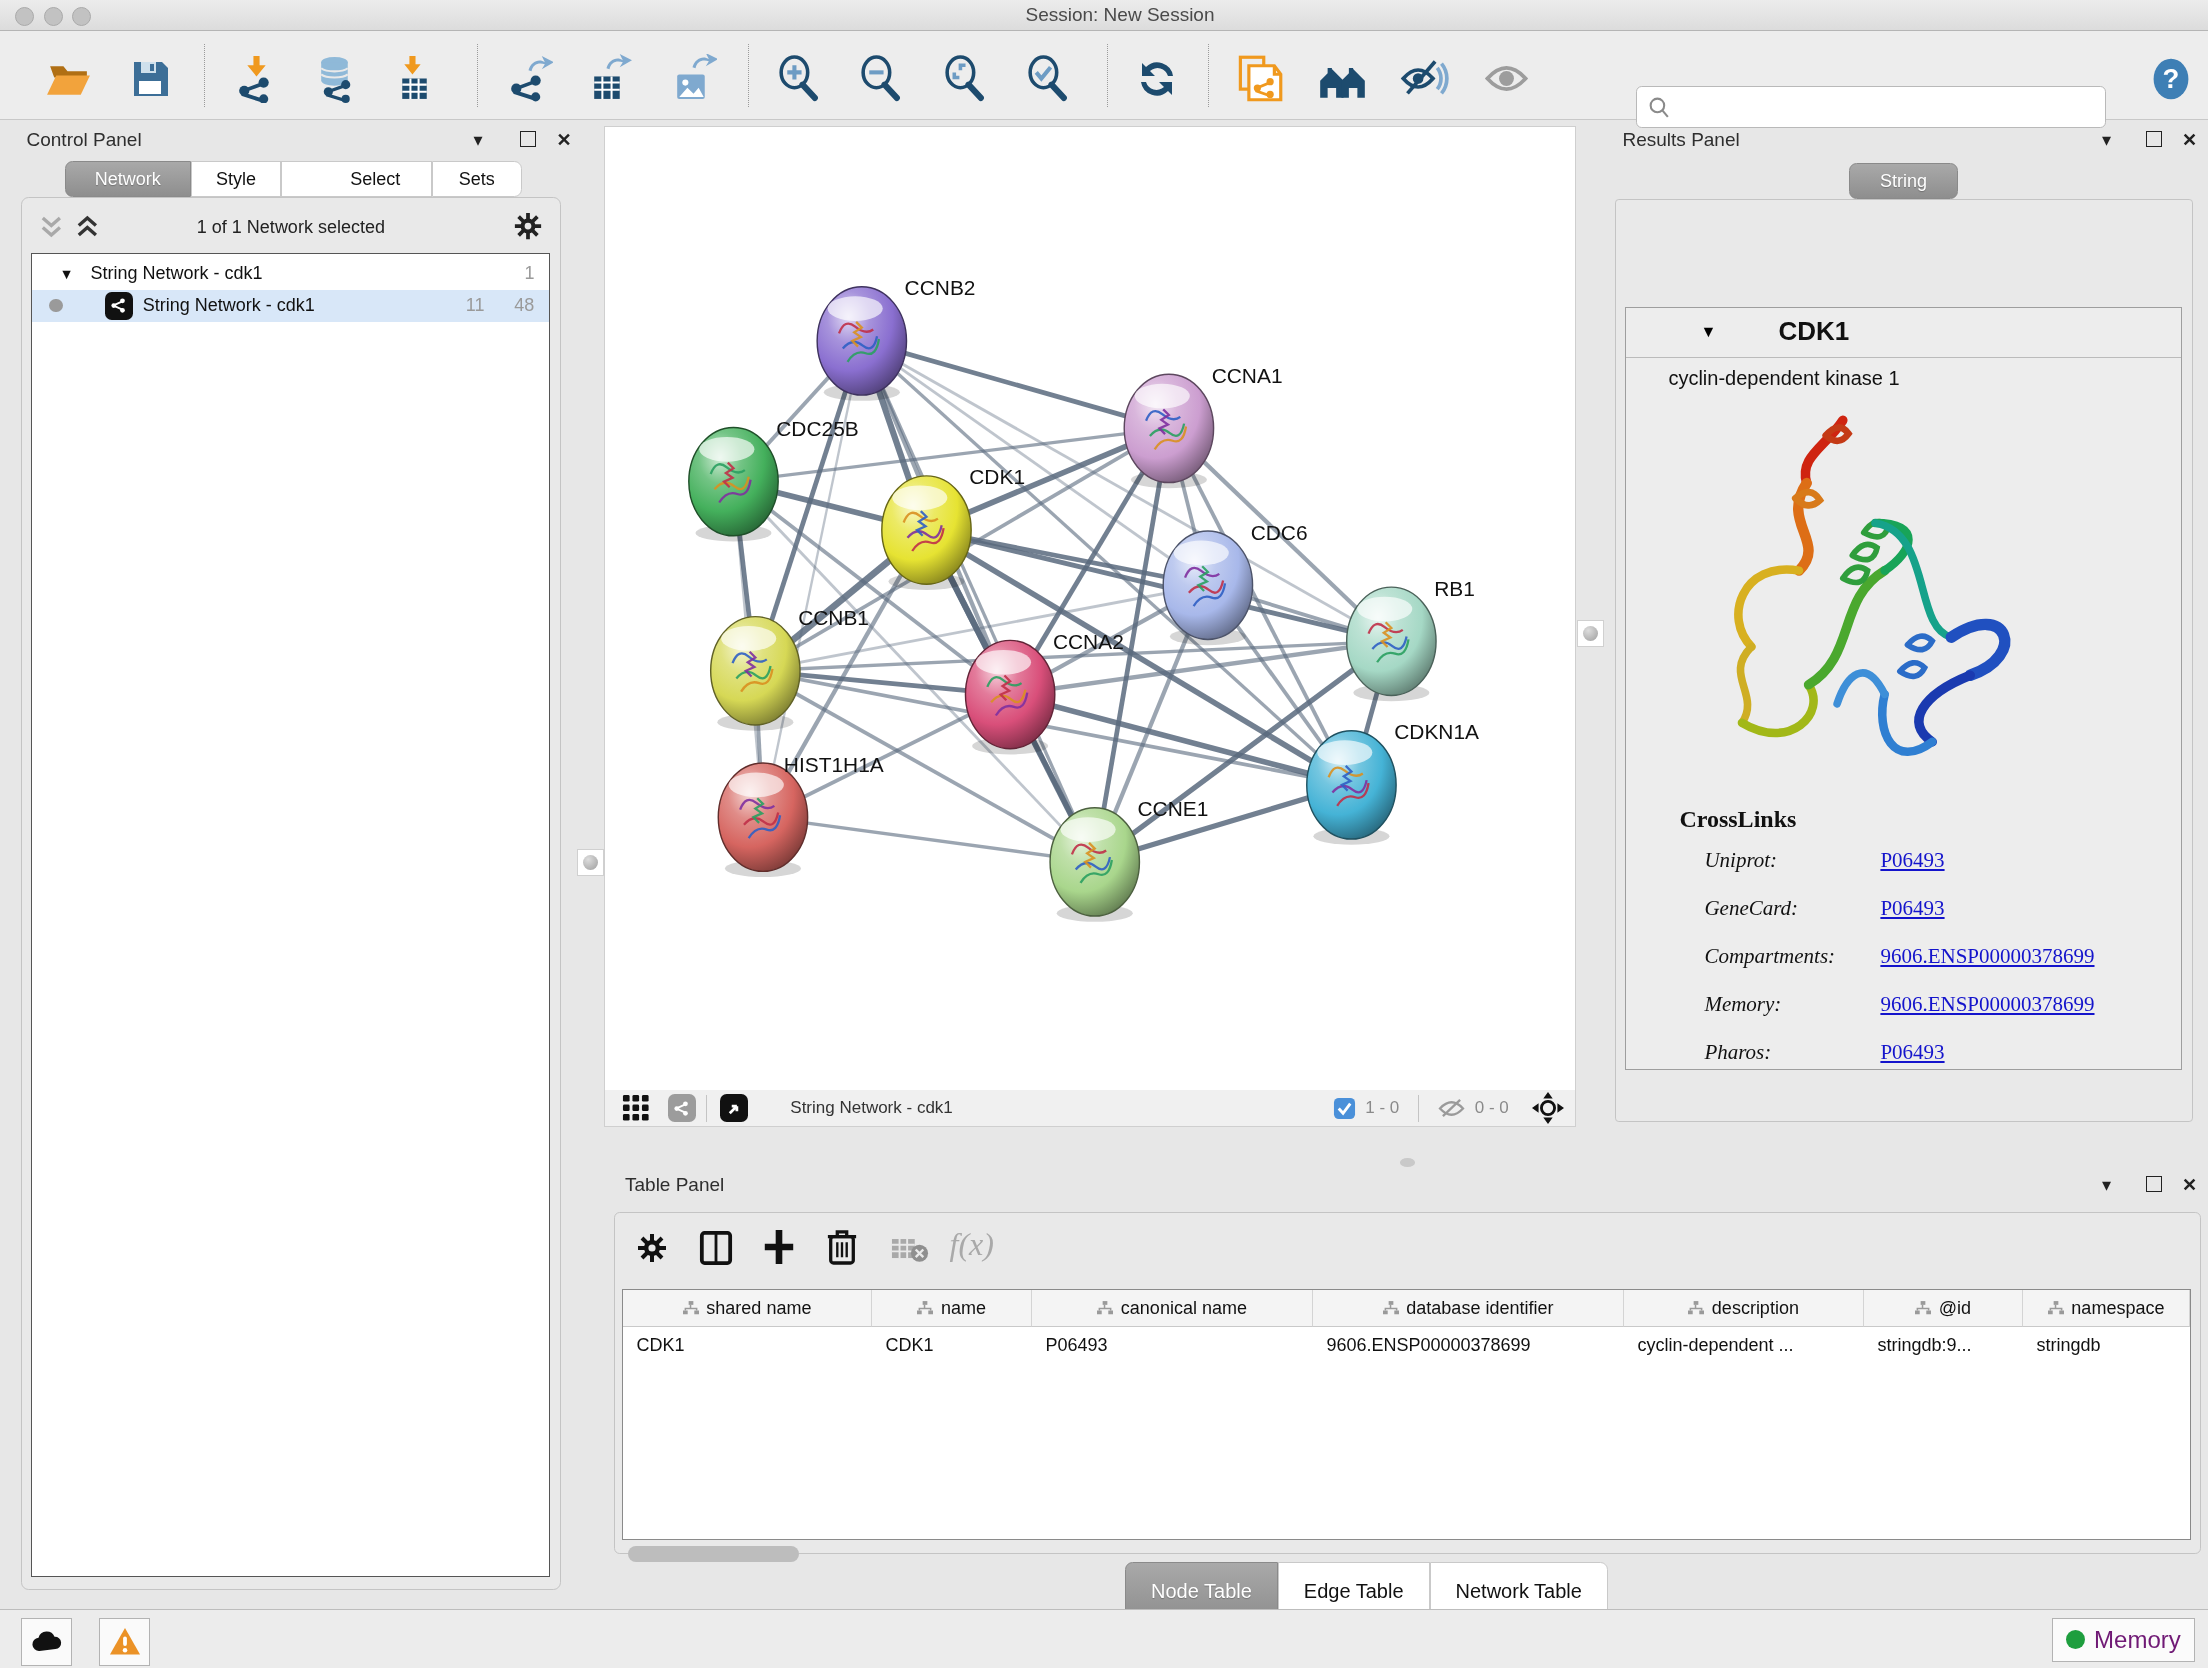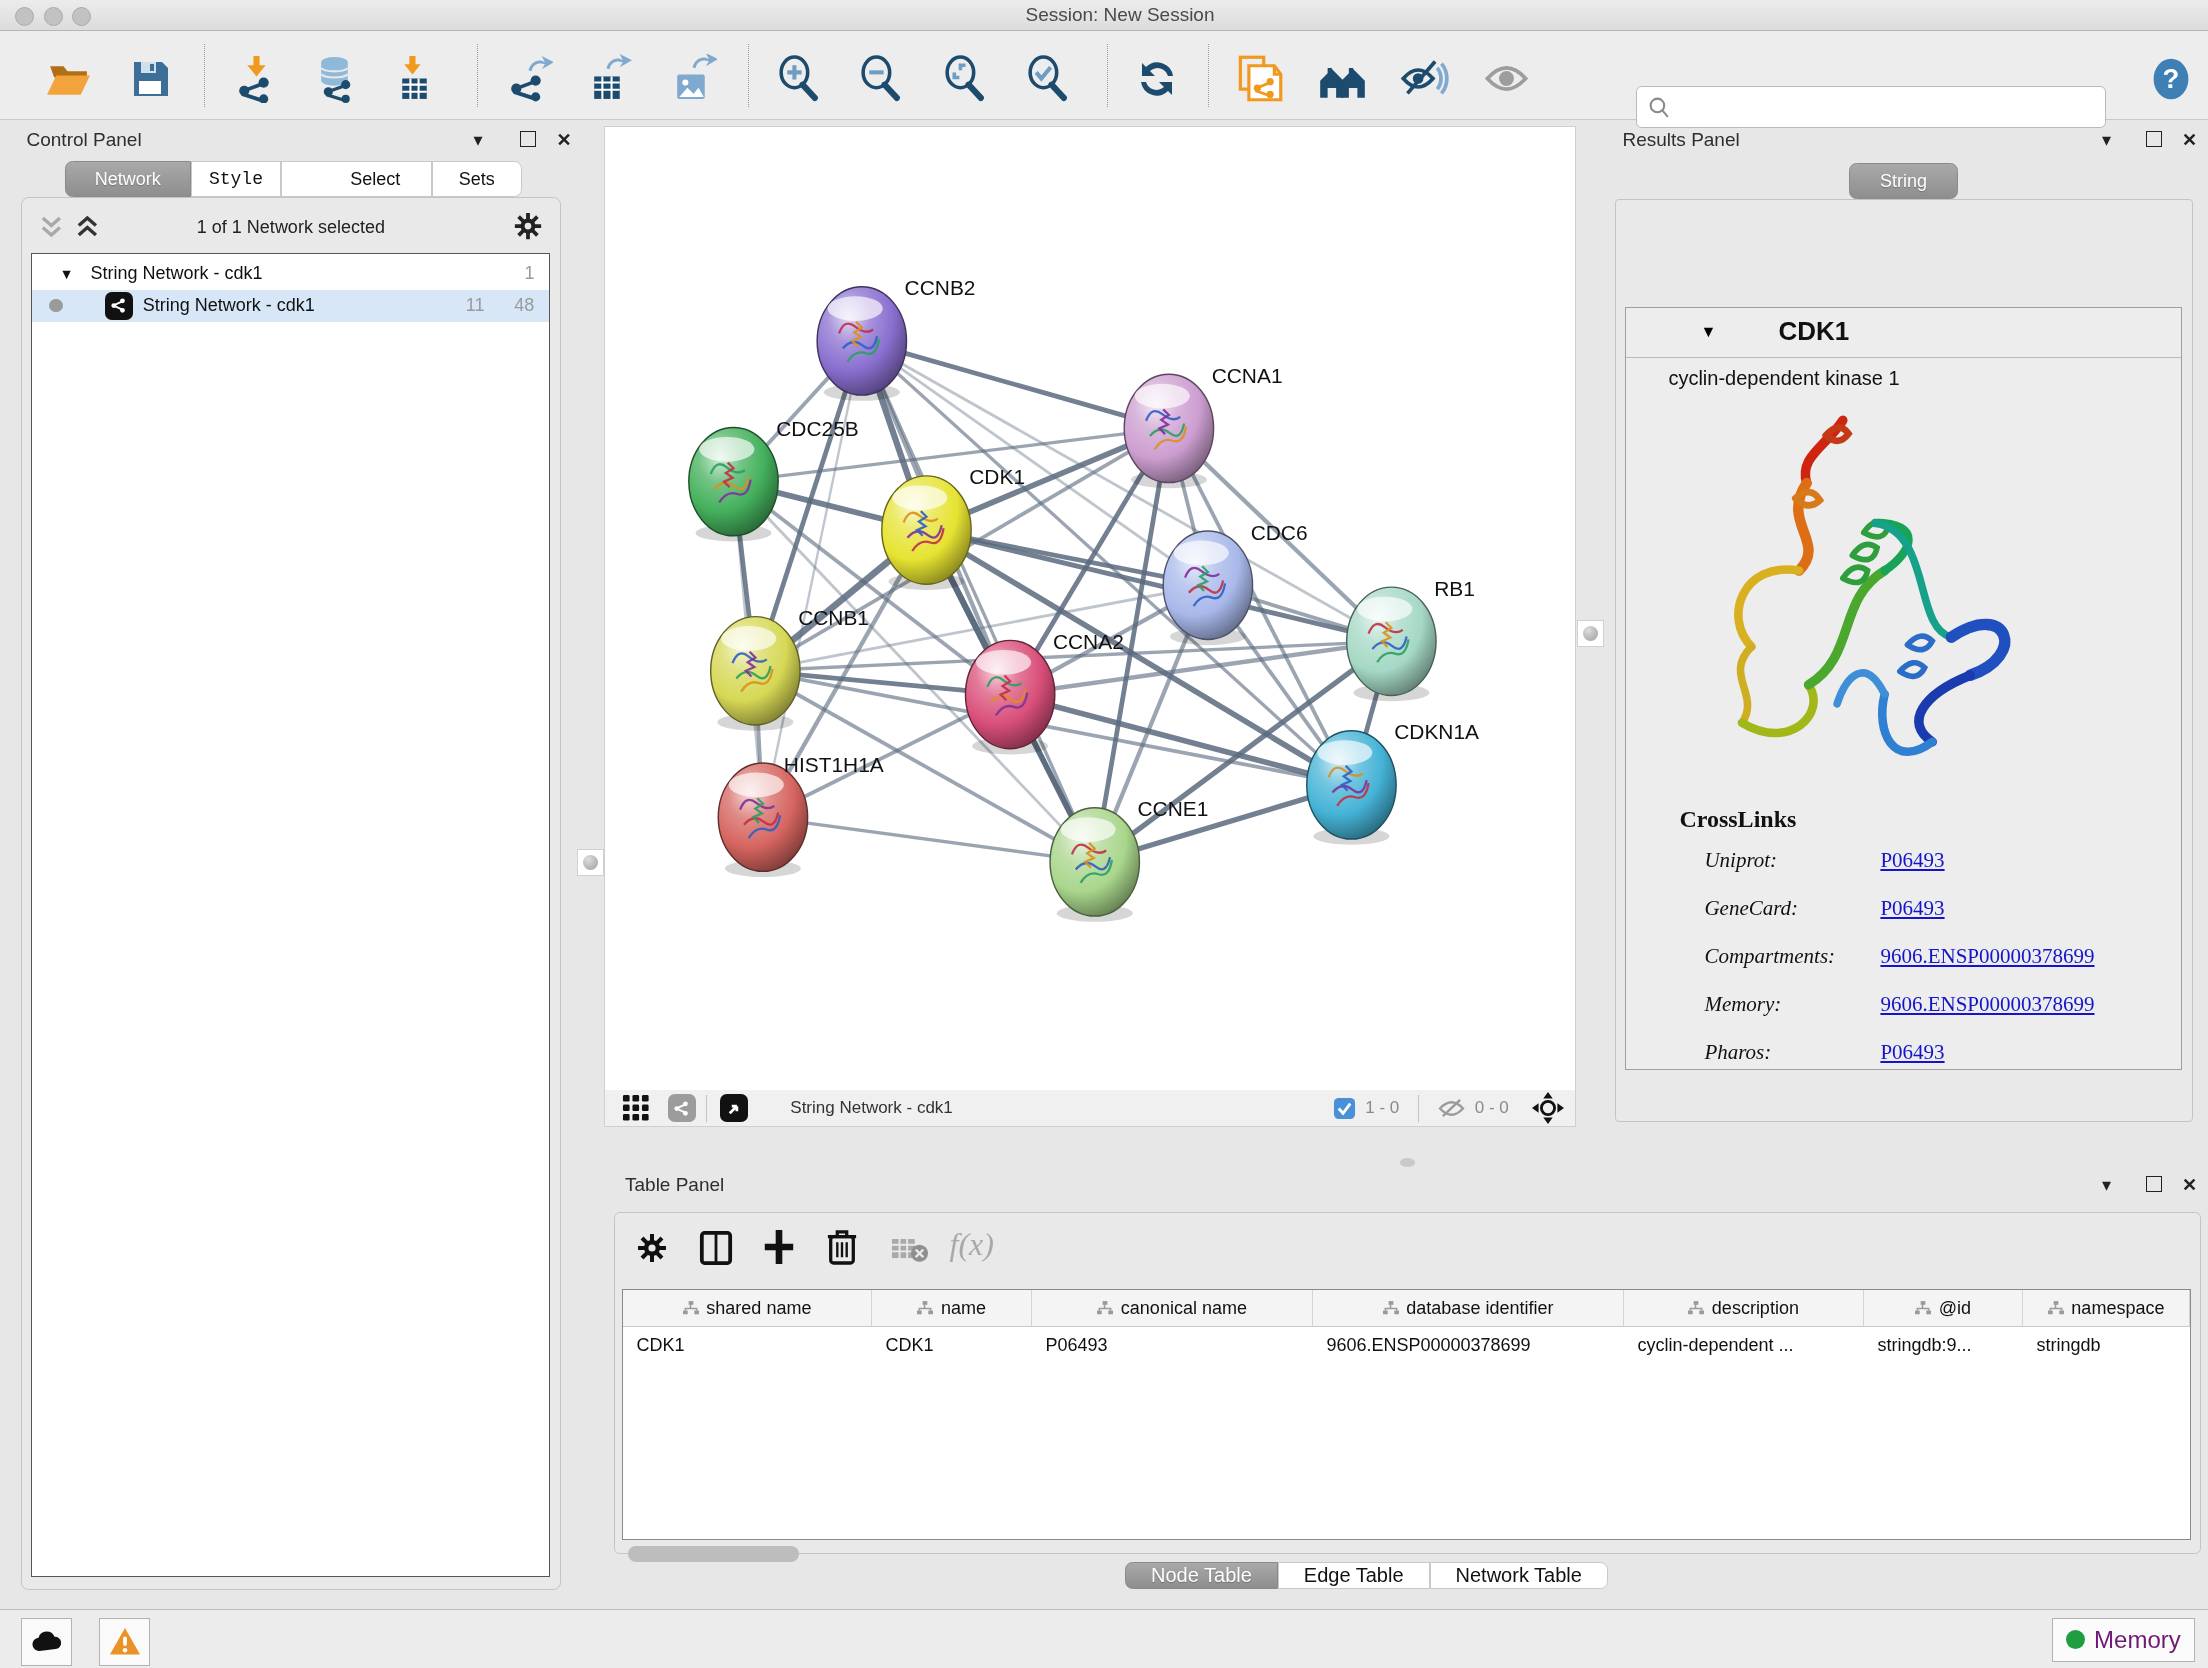--- a/index.html
+++ b/index.html
@@ -35,21 +35,21 @@
   .netbar .t{font-size:17px;color:#333;}
   .cntgray{font-size:17px;color:#8a8a8a;}
   
   .crosslink-row{display:flex;font-family:"Liberation Serif",serif;font-size:21px;color:#111;margin-bottom:23px;}
   .crosslink-row .lbl{width:176px;font-style:italic;}
   .crosslink-row .val{color:#1414cc;text-decoration:underline;cursor:pointer;}
   
   .tablegrid{display:grid;grid-template-columns:249px 160px 281px 311px 240px 159px auto;}
   .th{display:flex;align-items:center;justify-content:center;gap:7.6px;font-size:18px;color:#111;background:#f4f4f4;border-right:1px solid #d4d4d4;border-bottom:1.9px solid #c9c9c9;height:36px;white-space:nowrap;overflow:hidden;}
   .td{font-size:18px;color:#111;padding:7.6px 0 0 13.3px;height:30px;white-space:nowrap;overflow:hidden;}
-  .btab{display:inline-block;text-align:left;font-size:20px;padding:1px 25px;background:#fff;border:1px solid #c9c9c9;color:#111;}
+  .btab{display:inline-block;text-align:left;font-size:20px;padding:17px 25px;background:#fff;border:1px solid #c9c9c9;color:#111;}
   .btab.sel{background:linear-gradient(#a9a9a9,#8e8e8e);color:#fff;border-color:#8a8a8a;text-shadow:0 1px 1px rgba(0,0,0,.25);}
   
   .statusbar{left:0;top:1609px;width:2208px;height:59px;background:#ececec;border-top:1px solid #bdbdbd;}
   .sq-btn{position:absolute;top:7.6px;width:49px;height:46px;background:#fafafa;border:1.9px solid #b3b3b3;display:flex;align-items:center;justify-content:center;}
   .grabber{background:#fff;border:1px solid #d0d0d0;display:flex;align-items:center;justify-content:center;}
   .grabber .dot{width:15px;height:15px;border-radius:50%;background:radial-gradient(circle at 35% 30%,#ddd,#9d9d9d);}
   .hsplit-dot{width:15px;height:8.6px;border-radius:50%;background:#c9c9c9;}
   svg{display:block;}
 </style>
 </head>
@@ -229,21 +229,21 @@
   </div>
 
   <div class="abs" style="left:9.5px;top:127px;width:561px;height:1463px">
     <span class="panel-title" style="position:absolute;left:17px;top:1.9px">Control Panel</span>
     <span class="win-ic" style="left:464px;top:1.9px">▾</span>
     <span class="win-ic" style="left:510px;top:3.8px"><span class="float-ic"></span></span>
     <span class="win-ic" style="left:547px;top:1.9px;font-weight:bold">✕</span>
 
     <div id="cp-tabs" style="position:absolute;left:55px;top:34px;width:457px;display:flex">
         <span class="tab sel" style="width: 128px; border-radius: 7.6px 0px 0px 7.6px;">Network</span>
-        <span class="tab" style="width: 90px; font-family: Liberation Mono, monospace;">Style</span>
+        <span class="tab" style="width: 90px;">Style</span>
         <span class="tab" style="width: 114px; padding-left: 38px;">Select</span>
         <span class="tab" style="width: 90px; border-radius: 0px 7.6px 7.6px 0px;">Sets</span>
       </div>
 
     <div class="graybox" style="position:absolute;left:11.4px;top:70px;width:538px;height:1391px">
       <svg style="position:absolute;left:17px;top:17px" width="28.5" height="25" viewBox="0 0 30 26">
           <path d="M4 3l9 8 9-8M4 13l9 8 9-8" stroke="#a9a9a9" stroke-width="3.5" fill="none"></path>
         </svg>
       <svg style="position:absolute;left:53px;top:17px" width="28.5" height="25" viewBox="0 0 30 26">
           <path d="M4 11l9-8 9 8M4 21l9-8 9 8" stroke="#333" stroke-width="3.5" fill="none"></path>

